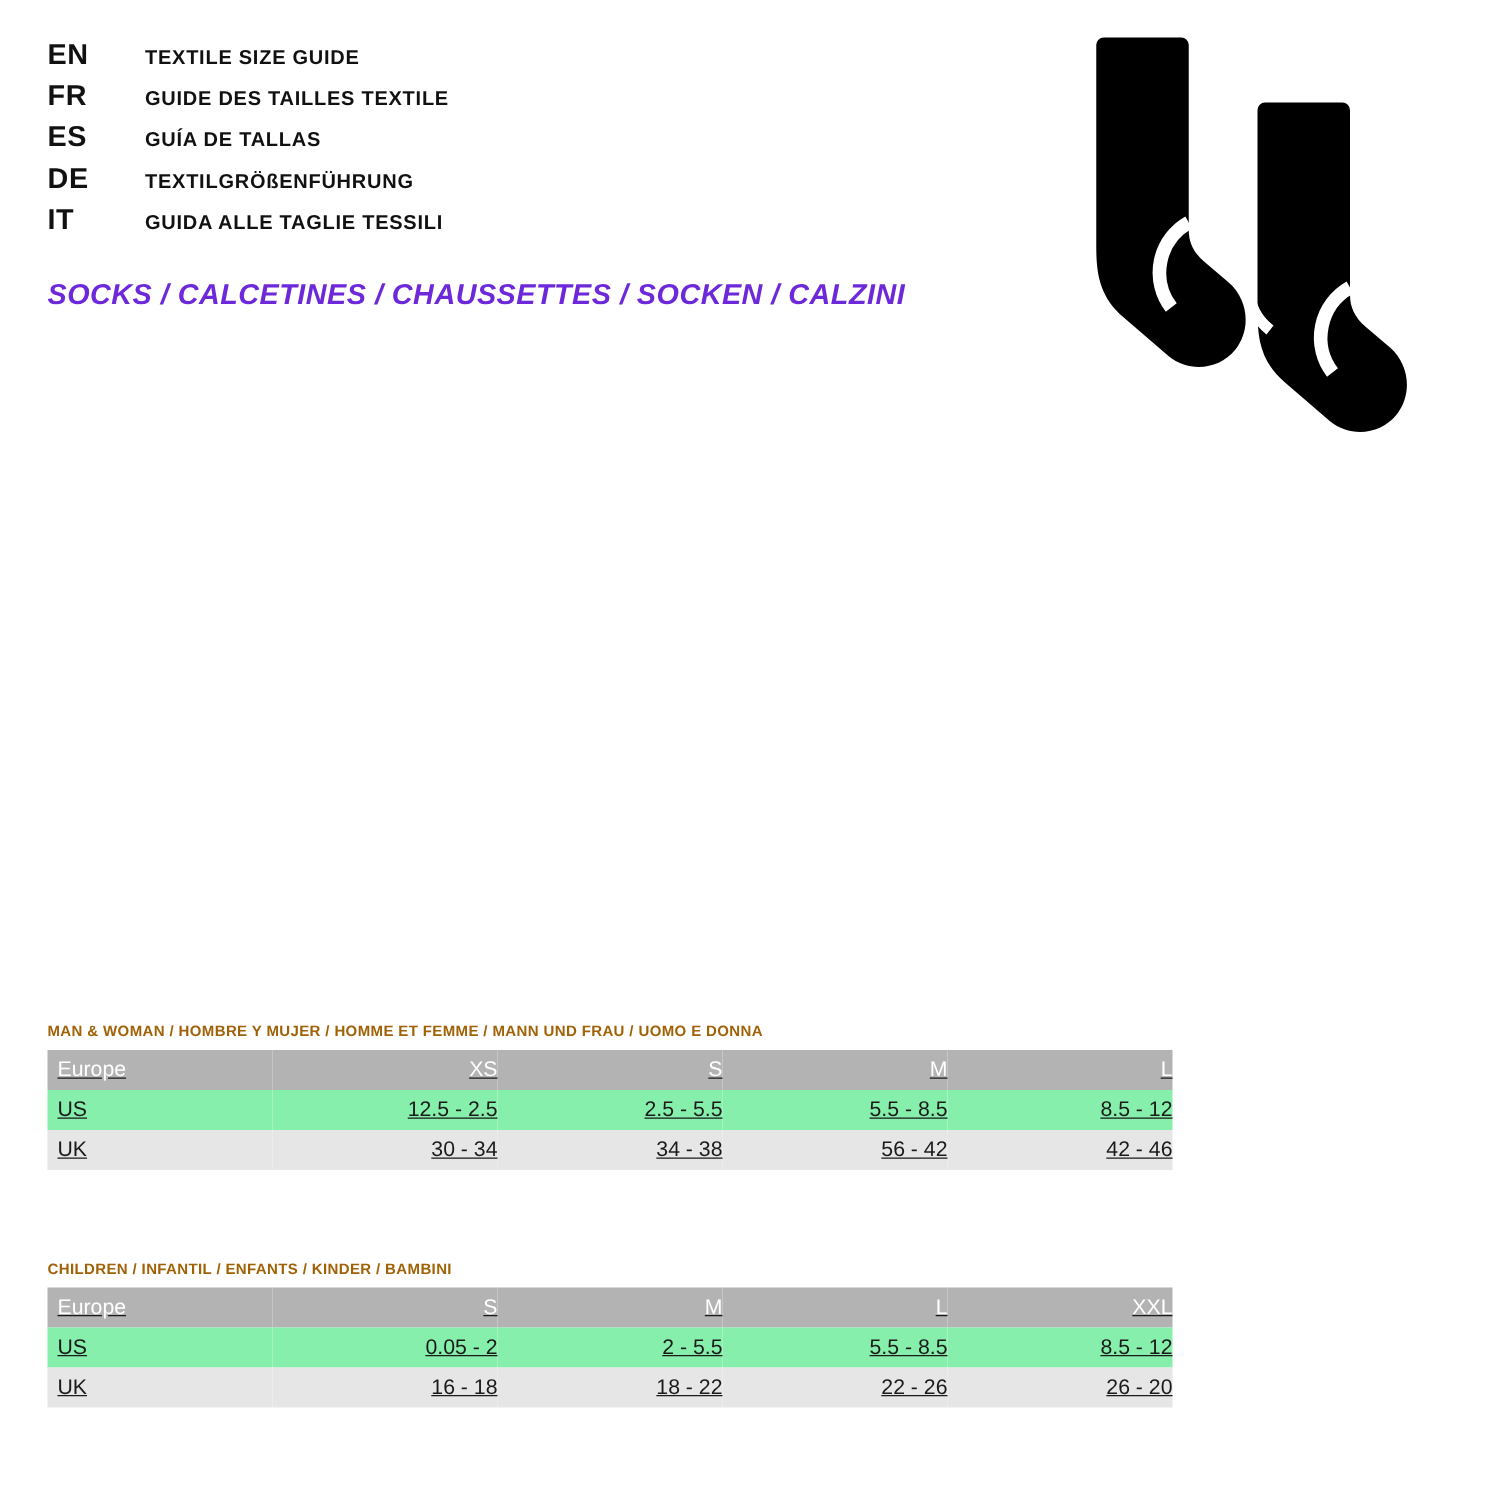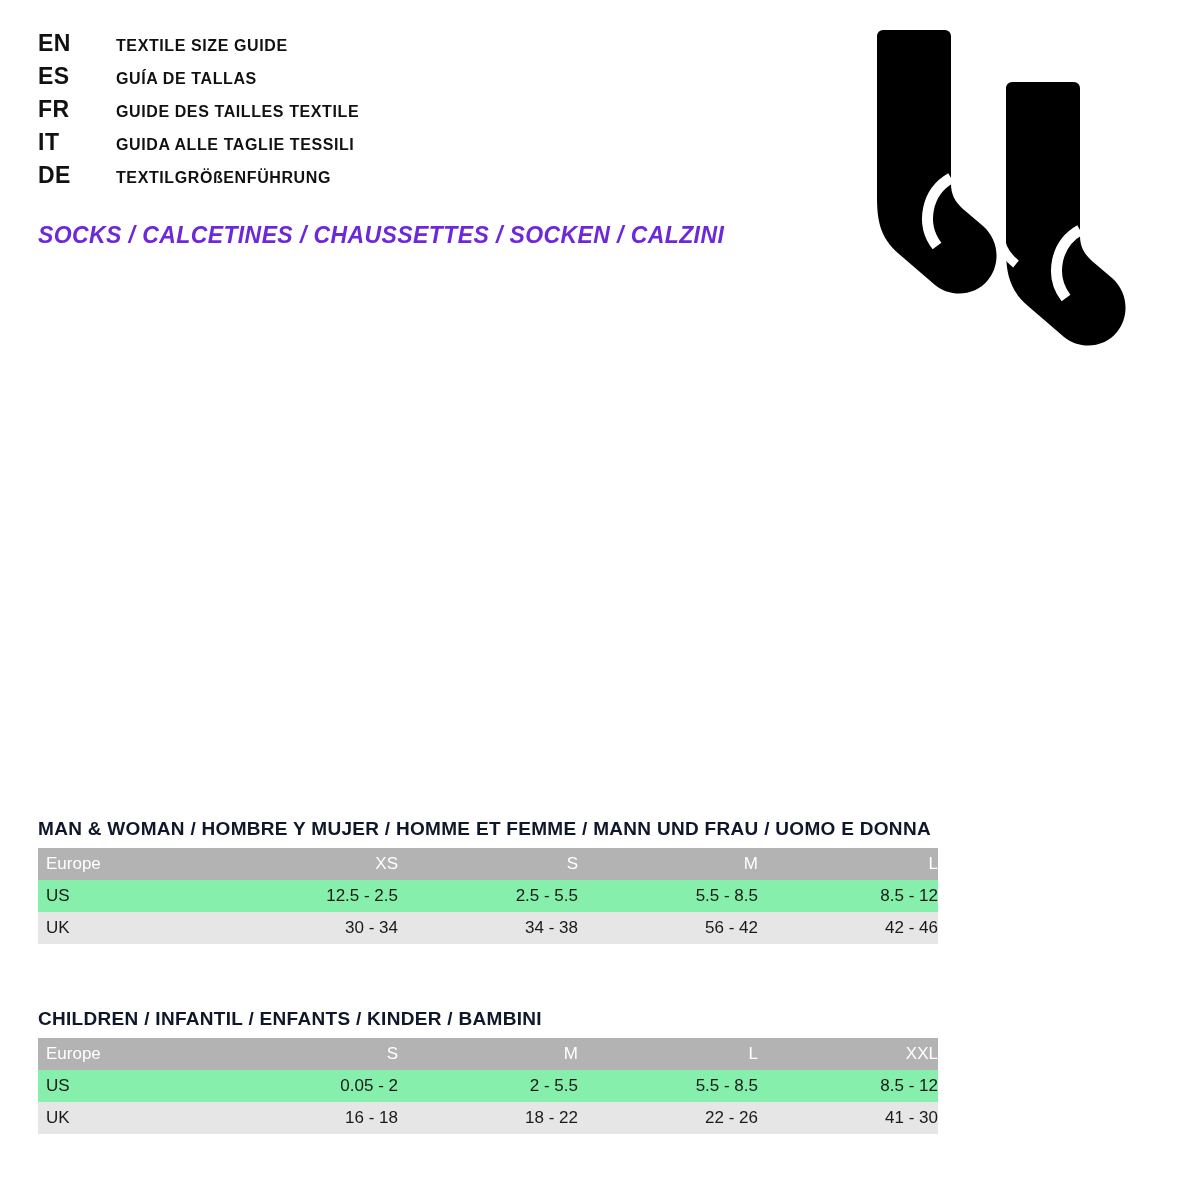--- a/index.html
+++ b/index.html
@@ -72,32 +72,33 @@
   
   .table-section {
     position: absolute;
     left: 38px;
     width: 900px;
   }
   .section-adults { top: 818px; }
   .section-children { top: 1008px; }
 
   .section-heading {
-    font-size: 19px;
+    font-size: 12px;
     font-weight: 700;
     letter-spacing: 0.3px;
-    color: #0f172a;
+    color: #a16207;
     white-space: nowrap;
     margin-bottom: 8px;
   }
 
   table.size-table {
     border-collapse: collapse;
     width: 900px;
     table-layout: fixed;
+    text-decoration: underline;
   }
   table.size-table td {
     height: 32px;
     font-size: 17px;
     color: #1a1a1a;
     padding: 0;
   }
   table.size-table td.label {
     width: 172px;
     padding-left: 8px;
@@ -125,34 +126,34 @@
 <body>
 
 <div class="page">
 
   <div class="lang-block">
     <div class="lang-row">
       <span class="lang-code">EN</span>
       <span class="lang-text">TEXTILE SIZE GUIDE</span>
     </div>
     <div class="lang-row">
+      <span class="lang-code">FR</span>
+      <span class="lang-text">GUIDE DES TAILLES TEXTILE</span>
+    </div>
+    <div class="lang-row">
       <span class="lang-code">ES</span>
       <span class="lang-text">GUÍA DE TALLAS</span>
     </div>
     <div class="lang-row">
-      <span class="lang-code">FR</span>
-      <span class="lang-text">GUIDE DES TAILLES TEXTILE</span>
+      <span class="lang-code">DE</span>
+      <span class="lang-text">TEXTILGRÖßENFÜHRUNG</span>
     </div>
     <div class="lang-row">
       <span class="lang-code">IT</span>
       <span class="lang-text">GUIDA ALLE TAGLIE TESSILI</span>
-    </div>
-    <div class="lang-row">
-      <span class="lang-code">DE</span>
-      <span class="lang-text">TEXTILGRÖßENFÜHRUNG</span>
     </div>
   </div>
 
   <div class="product-title">SOCKS / CALCETINES / CHAUSSETTES / SOCKEN / CALZINI</div>
 
   <div class="socks-illustration">
     <svg viewBox="0 0 330 330" width="330" height="330" xmlns="http://www.w3.org/2000/svg">
 
       <path fill="#000000" d="M83 2 h62 a6 6 0 0 1 6 6 v148 c0 10 4 18 12 25 l20 17 c16 14 18 38 5 54 c-13 16 -37 18 -53 5 l-36 -31 c-20 -17 -22 -36 -22 -58 V8 a6 6 0 0 1 6 -6 z"></path>
 
@@ -211,19 +212,19 @@
           <td class="val">0.05 - 2</td>
           <td class="val">2 - 5.5</td>
           <td class="val">5.5 - 8.5</td>
           <td class="val">8.5 - 12</td>
         </tr>
         <tr class="row-shade">
           <td class="label">UK</td>
           <td class="val">16 - 18</td>
           <td class="val">18 - 22</td>
           <td class="val">22 - 26</td>
-          <td class="val">41 - 30</td>
+          <td class="val">26 - 20</td>
         </tr>
       </tbody>
     </table>
   </div>
 
 </div>
 
 </body></html>

